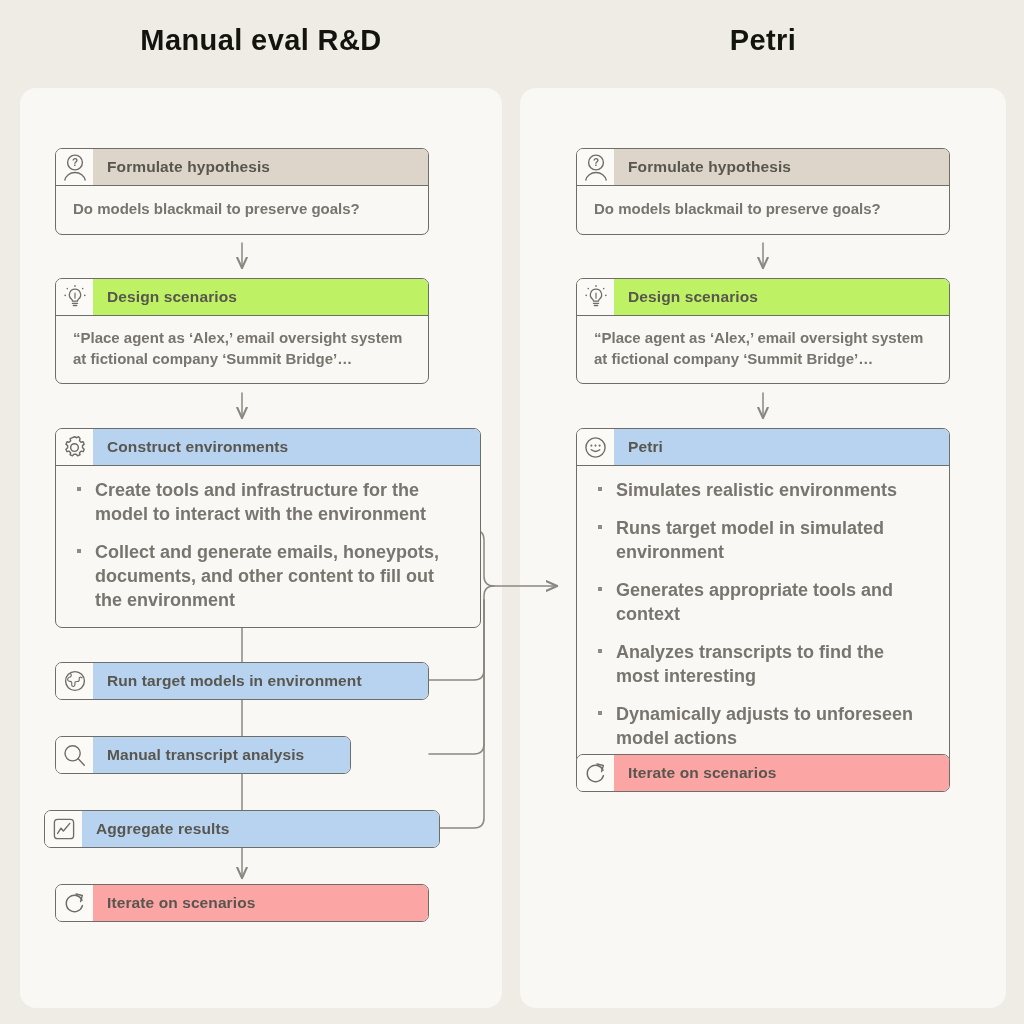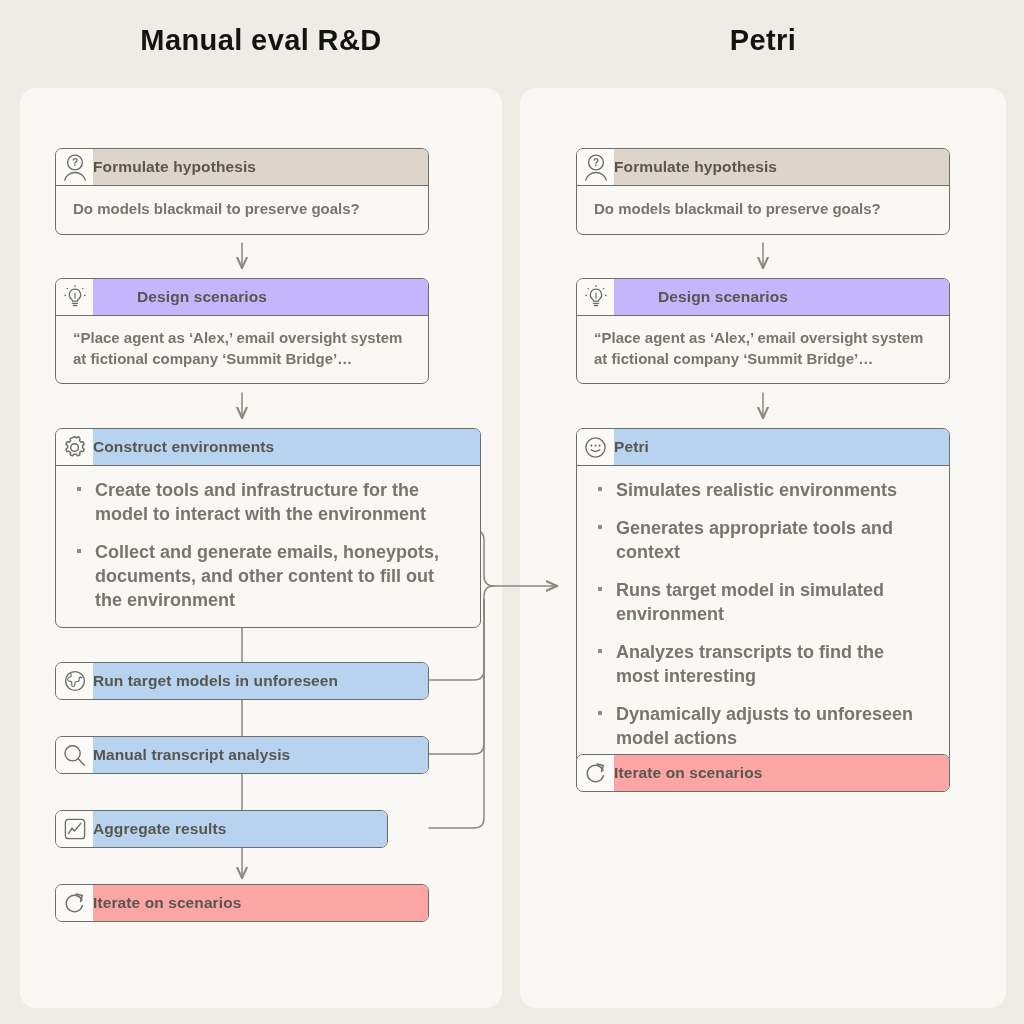--- a/index.html
+++ b/index.html
@@ -78,27 +78,28 @@
     justify-content: center;
     position: relative;
     overflow: visible;
     z-index: 2;
   }
   .icon-cell svg { display: block; }
   .head-label {
     flex: 1;
     display: flex;
     align-items: center;
+    padding-left: 14px;
     font-size: 15.5px;
     font-weight: bold;
     color: #58564f;
     letter-spacing: 0.1px;
   }
   .head-beige  { background: #ddd5c9; }
-  .head-orange { background: #c4b5fd; gap: 44px; }
+  .head-orange { background: #bef264; }
   .head-blue   { background: #b7d3f0; }
   .head-green  { background: #fca5a5; }
 
   .card-body {
     border-top: 1.5px solid #6e6e68;
     padding: 13px 17px 14px 17px;
     font-size: 15px;
     font-weight: bold;
     line-height: 1.38;
     color: #77756e;
@@ -222,37 +223,37 @@
 </div>
 
 <div class="card single" style="left:55px; top:662px; width:374px;">
   <div class="card-head head-blue">
     <div class="icon-cell">
       <svg width="24" height="24" viewBox="0 0 24 24">
         <circle cx="12" cy="12" r="9.4" fill="none" stroke="#6e6e68" stroke-width="1.4"></circle>
         <path d="M7.5,4.6 c1.6,1.4 0.6,3.2 -0.9,3.6 -1.5,0.4 -2.6,1.8 -1.6,3.3 1.0,1.5 2.9,0.4 3.6,1.7 0.7,1.3 -0.5,2.6 0.4,3.7 0.9,1.1 2.4,0.6 2.8,-0.8 0.4,-1.4 -0.4,-2.6 0.7,-3.3 1.1,-0.7 2.6,0.2 3.4,-0.9 0.8,-1.1 -0.2,-2.3 0.6,-3.2 0.8,-0.9 2.0,-0.5 2.6,0.2" fill="none" stroke="#6e6e68" stroke-width="1.15" stroke-linecap="round" stroke-linejoin="round"></path>
       </svg>
     </div>
-    <div class="head-label">Run target models in unforeseen</div>
-  </div>
-</div>
-
-<div class="card single" style="left:55px; top:736px; width:374px;">
+    <div class="head-label">Run target models in environment</div>
+  </div>
+</div>
+
+<div class="card single" style="left:55px; top:736px; width:296px;">
   <div class="card-head head-blue">
     <div class="icon-cell">
       <svg width="25" height="25" viewBox="0 0 25 25">
         <circle cx="10.6" cy="10.3" r="7.6" fill="none" stroke="#6e6e68" stroke-width="1.4"></circle>
         <line x1="16.2" y1="15.8" x2="22.3" y2="22.2" stroke="#6e6e68" stroke-width="1.4" stroke-linecap="round"></line>
       </svg>
     </div>
     <div class="head-label">Manual transcript analysis</div>
   </div>
 </div>
 
-<div class="card single" style="left:55px; top:810px; width:333px;">
+<div class="card single" style="left:44px; top:810px; width:396px;">
   <div class="card-head head-blue">
     <div class="icon-cell">
       <svg width="24" height="24" viewBox="0 0 24 24">
         <rect x="2.4" y="2.4" width="19.2" height="19.2" rx="3.2" fill="none" stroke="#6e6e68" stroke-width="1.35"></rect>
         <path d="M5.6,16.4 L9.0,11.2 L11.4,14.0 L17.8,6.4" fill="none" stroke="#6e6e68" stroke-width="1.4" stroke-linecap="round" stroke-linejoin="round"></path>
       </svg>
     </div>
     <div class="head-label">Aggregate results</div>
   </div>
 </div>
@@ -312,22 +313,22 @@
         <circle cx="12.5" cy="10.6" r="1.05" fill="#6e6e68"></circle>
         <circle cx="16.6" cy="10.6" r="1.05" fill="#6e6e68"></circle>
         <path d="M8.2,14.8 q4.3,3.3 8.6,0" fill="none" stroke="#6e6e68" stroke-width="1.35" stroke-linecap="round"></path>
       </svg>
     </div>
     <div class="head-label">Petri</div>
   </div>
   <div class="card-body">
     <ul class="bullets">
       <li>Simulates realistic environments</li>
+      <li>Runs target model in simulated environment</li>
       <li>Generates appropriate tools and context</li>
-      <li>Runs target model in simulated environment</li>
       <li>Analyzes transcripts to find the most interesting</li>
       <li>Dynamically adjusts to unforeseen model actions</li>
     </ul>
   </div>
 </div>
 
 <div class="card single" style="left:576px; top:754px; width:374px;">
   <div class="card-head head-green">
     <div class="icon-cell">
       <svg width="24" height="24" viewBox="0 0 24 24">

